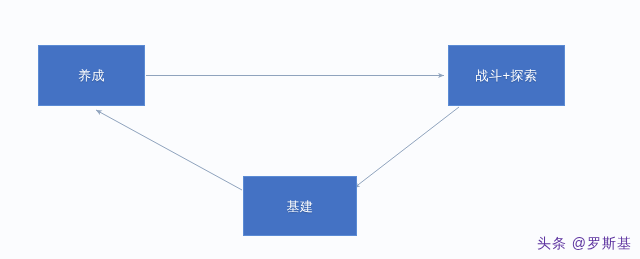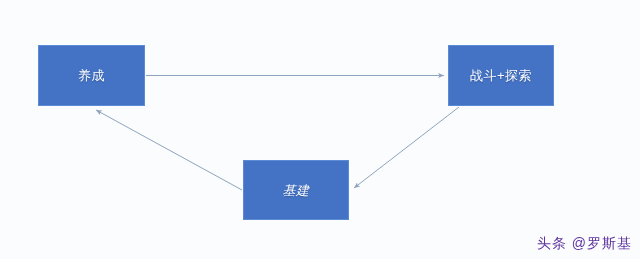--- a/index.html
+++ b/index.html
@@ -44,29 +44,28 @@
   }
   #node-yangcheng {
     left: 38px;
     top: 45px;
     width: 107px;
     height: 61px;
   }
   #node-zhandou {
     left: 448px;
     top: 45px;
-    width: 106px;
+    width: 117px;
     height: 61px;
   }
   #node-jijian {
     left: 243px;
-    top: 160px;
-    width: 106px;
+    top: 176px;
+    width: 114px;
     height: 60px;
-    font-style: italic;
   }
   .node-label {
     display: block;
     line-height: 1;
   }
   #watermark {
     position: absolute;
     right: 8px;
     bottom: 6px;
     font-size: 14px;

